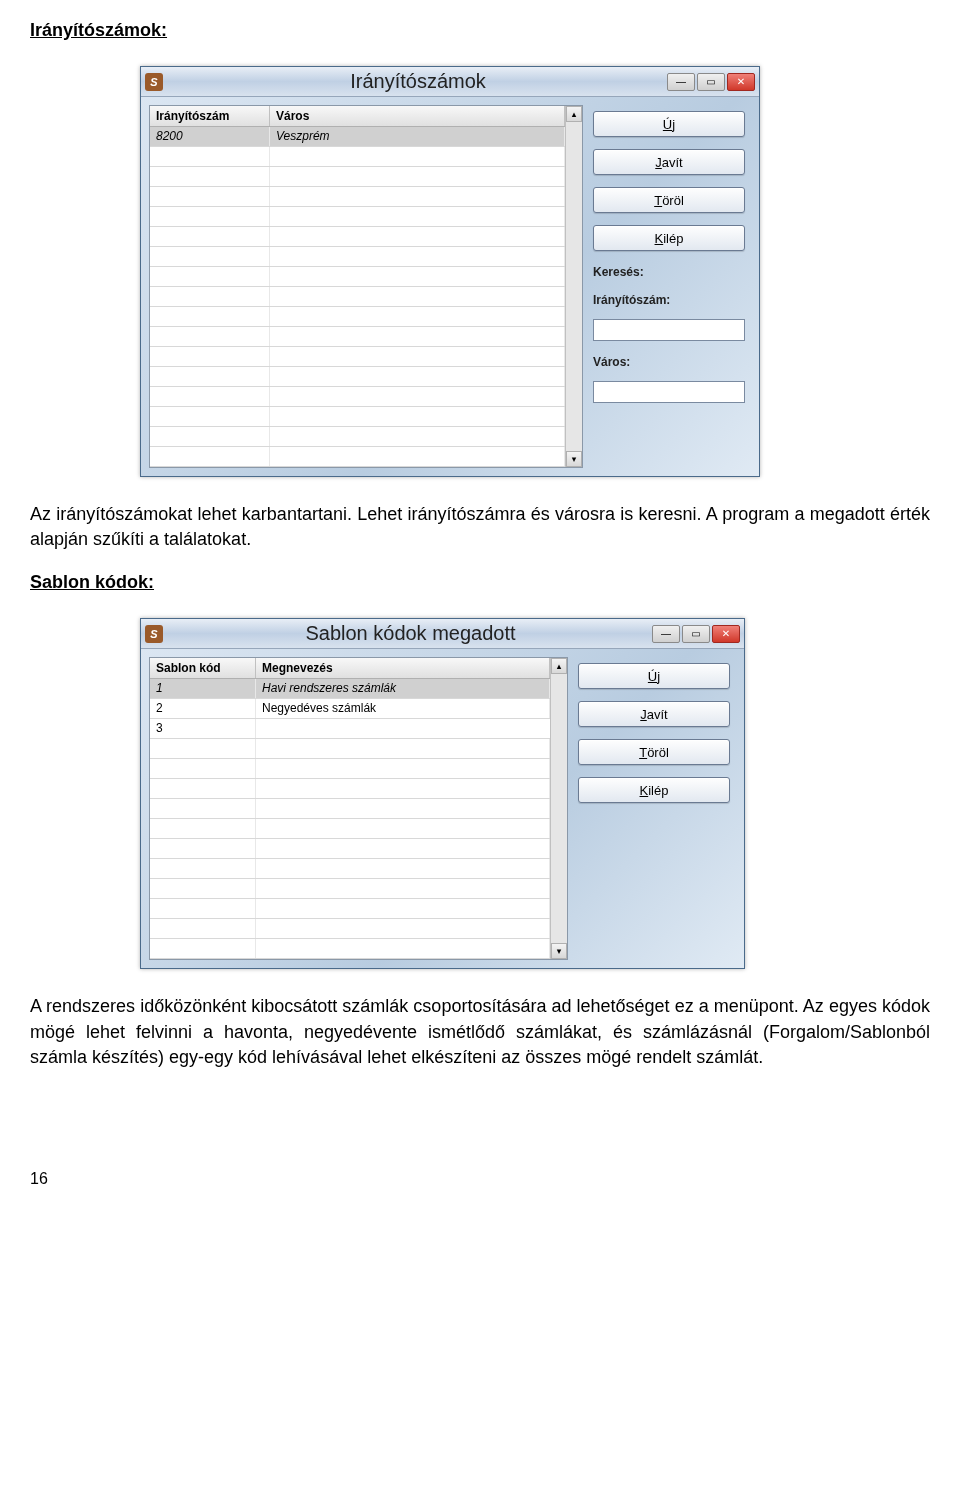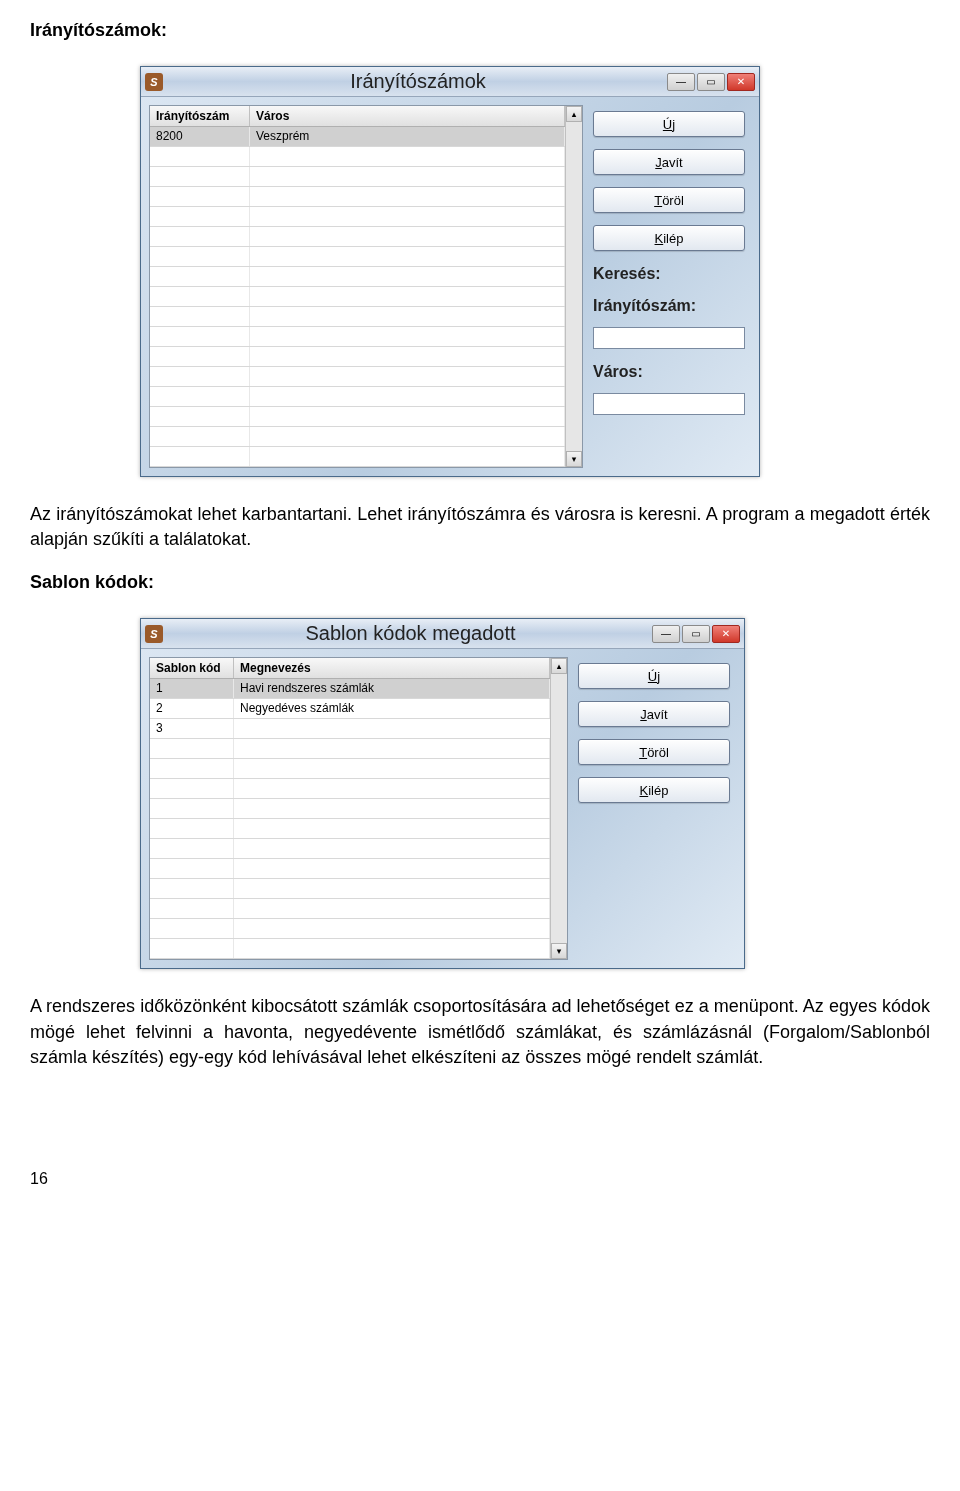--- a/index.html
+++ b/index.html
@@ -6,20 +6,21 @@
   body {
     font-family: Arial, sans-serif;
     background: #fff;
     padding: 20px 30px;
     width: 960px;
   }
   .section-heading {
     font-weight: bold;
     font-size: 18px;
     margin-bottom: 25px;
+    text-decoration: underline;
   }
   .body-text {
     font-size: 18px;
     margin: 25px 0 20px 0;
     text-align: justify;
     line-height: 1.4;
   }
   .page-number {
     text-align: left;
     font-size: 16px;
@@ -95,21 +96,21 @@
     font-weight: bold;
     padding: 3px 6px;
     border-right: 1px solid #c0c0c0;
   }
   .grid-rows { flex: 1; }
   .grid-row {
     display: flex;
     height: 20px;
     border-bottom: 1px solid #d8d8d8;
   }
-  .grid-row.sel { background: #d0d0d0; }
+  .grid-row.sel { background: #d0d0d0; font-style: italic; }
   .grid-cell {
     font-size: 12px;
     padding: 2px 6px;
     border-right: 1px solid #e8e8e8;
     white-space: nowrap;
     overflow: hidden;
   }
   .scroll-stub {
     width: 17px;
     background: #e6e6e6;
@@ -134,36 +135,36 @@
     height: 26px;
     background: linear-gradient(#fefefe,#e2e8f0);
     border: 1px solid #6a7a92;
     border-radius: 3px;
     font-size: 13px;
     display: flex; align-items: center; justify-content: center;
     box-shadow: inset 0 1px 0 #fff, 0 1px 1px rgba(0,0,0,0.15);
   }
   .win-button span.ul { text-decoration: underline; }
   .side-label {
-    font-size: 16px;
+    font-size: 12px;
     font-weight: bold;
     color: #222;
     margin-top: 2px;
   }
   .side-input {
     height: 22px;
     background: #fff;
     border: 1px solid #7a8aa0;
     font-size: 12px;
     padding: 0 4px;
   }
 
-  .col-a { width: 100px; }
+  .col-a { width: 120px; }
   .col-b { flex: 1; }
-  .w2 .col-a { width: 84px; }
+  .w2 .col-a { width: 106px; }
   .w2 .col-b { flex: 1; }
 </style>
 </head>
 <body>
 
 <div class="section-heading">Irányítószámok:</div>
 
 <div class="window w1">
   <div class="titlebar">
     <div class="titlebar-icon">S</div>

